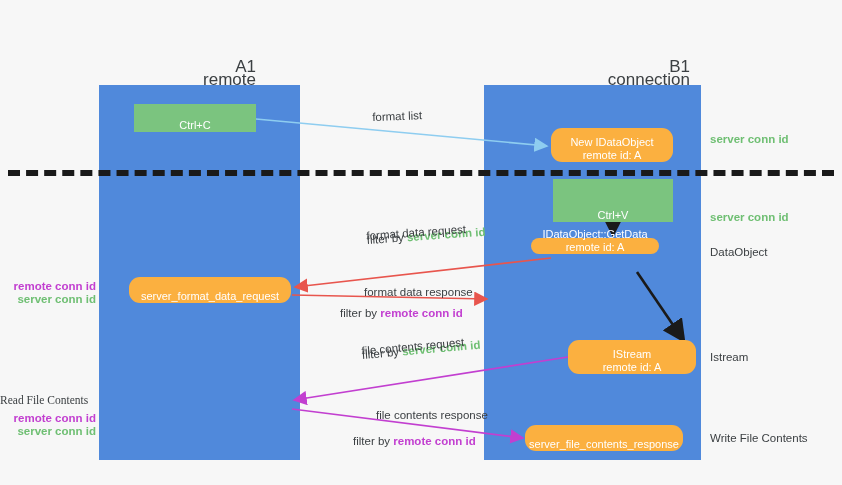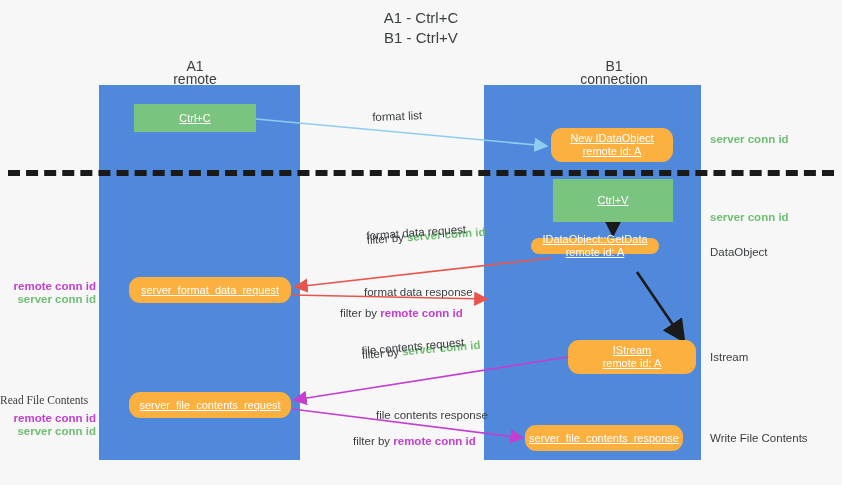--- a/index.html
+++ b/index.html
@@ -28,47 +28,46 @@
     text-align: center;
     font-size: 15px;
     line-height: 20px;
     color: #3c4043;
     white-space: pre;
   }
 
   
   .col-head {
     position: absolute;
-    text-align: center;
-    font-size: 14px;
+    text-align: right;
+    font-size: 17px;
     line-height: 13px;
     color: #3c4043;
     white-space: pre;
   }
 
   
   .lane {
     position: absolute;
     background: #5089db;
   }
 
   
   .node {
     position: absolute;
     box-sizing: border-box;
     display: flex;
     flex-direction: column;
     align-items: center;
-    justify-content: center;
+    justify-content: flex-end;
     text-align: center;
     color: #ffffff;
     font-size: 11px;
     line-height: 13px;
     white-space: pre;
-    text-decoration: underline;
   }
   .node.green { background: #7bc47f; }
   .node.orange { background: #f9b martyr; border-radius: 11px; }
   .node.orange { background: #fbb040; }
 
   
   .lbl {
     position: absolute;
     font-size: 11.5px;
     line-height: 14px;
@@ -107,22 +106,20 @@
     width: 842px;
     height: 485px;
     pointer-events: none;
   }
 </style>
 </head>
 <body>
 
 <div id="stage">
 
-  <div id="title">A1 - Ctrl+C
-B1 - Ctrl+V</div>
 
   <div class="col-head" style="left:134px; top:60px; width:122px;">A1
 remote</div>
   <div class="col-head" style="left:538px; top:60px; width:152px;">B1
 connection</div>
 
   <div class="lane" style="left:99px; top:85px; width:201px; height:375px;"></div>
   <div class="lane" style="left:484px; top:85px; width:217px; height:375px;"></div>
 
   <svg class="overlay">
@@ -159,23 +156,20 @@
   <div id="dash"></div>
 
   <div class="node green" style="left:134px; top:104px; width:122px; height:28px;">
     <span>Ctrl+C</span>
   </div>
 
   <div class="node orange" style="left:129px; top:277px; width:162px; height:26px;">
     <span>server_format_data_request</span>
   </div>
 
-  <div class="node orange" style="left:129px; top:392px; width:162px; height:26px;">
-    <span>server_file_contents_request</span>
-  </div>
 
   <div class="node orange" style="left:551px; top:128px; width:122px; height:34px;">
     <span>New IDataObject</span>
     <span>remote id: A</span>
   </div>
 
   <div class="node green" style="left:553px; top:179px; width:120px; height:43px;">
     <span>Ctrl+V</span>
   </div>
 

